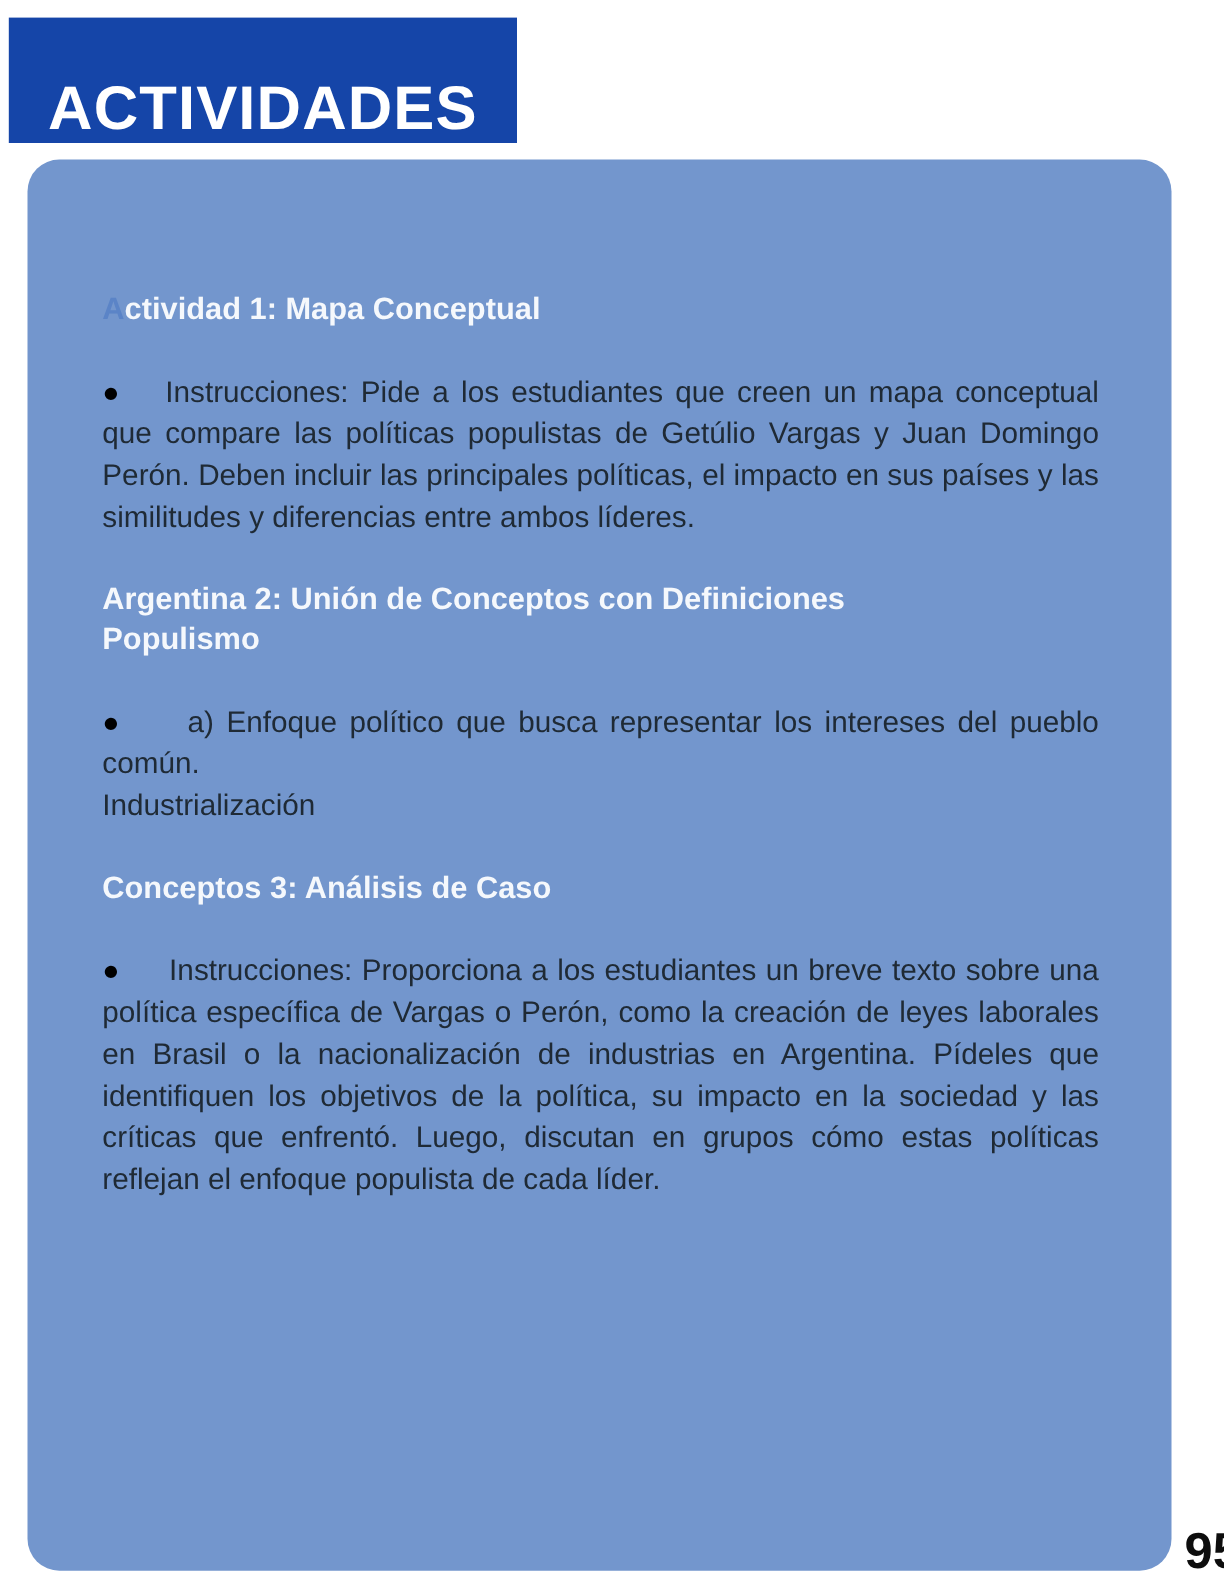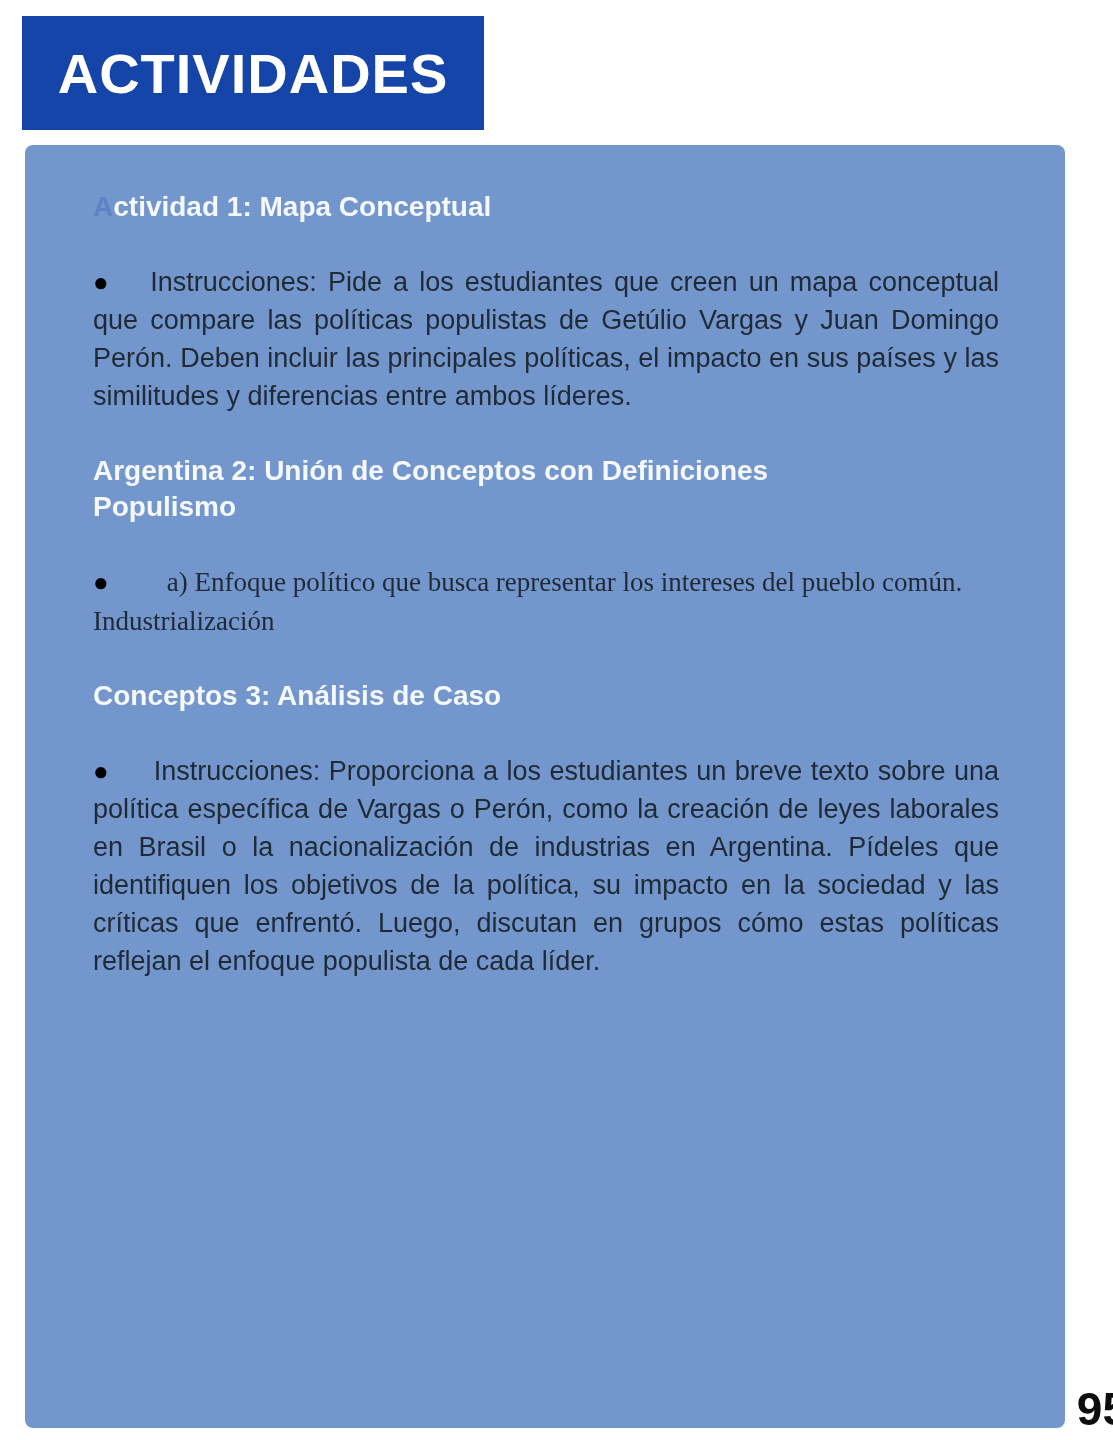--- a/index.html
+++ b/index.html
@@ -8,48 +8,48 @@
     height: 1440px;
     background: #ffffff;
     position: relative;
     overflow: hidden;
     font-family: "Liberation Sans", sans-serif;
   }
 
   
   .banner {
     position: absolute;
-    left: 22px;
+    left: 8px;
     top: 16px;
     width: 462px;
     height: 114px;
     background: var(--header-bg, #1545a8);
     display: flex;
-    align-items: center;
+    align-items: flex-end;
     justify-content: center;
   }
   .banner h1 {
     margin: 0;
     color: #ffffff;
     font-size: 56px;
     font-weight: 700;
     letter-spacing: 1px;
   }
 
   
   .panel {
     position: absolute;
     left: 25px;
     top: 145px;
     width: 1040px;
     height: 1283px;
     background: var(--panel-bg, #7396cd);
-    border-radius: 8px;
+    border-radius: 29px;
     box-sizing: border-box;
-    padding: 44px 66px 0 68px;
+    padding: 118px 66px 0 68px;
   }
 
   .heading {
     margin: 38px 0 38px 0;
     color: var(--heading-text, #f5f8fc);
     font-size: 28px;
     font-weight: 700;
     line-height: 36px;
   }
   .heading.first { margin-top: 0; }
@@ -65,21 +65,21 @@
   .par .bullet {
     font-size: 26px;
     color: #000000;
   }
   .tab { display: inline-block; height: 1px; }
   .tab-a { width: 38px; }
   .tab-b { width: 58px; }
   .tab-c { width: 20px; }
   .tab-d { width: 44px; }
 
-  .item-group { margin: 34px 0; font-family: Liberation Serif, serif; }
+  .item-group { margin: 34px 0; }
   .item-group .par { margin: 0; }
   .term {
     color: var(--body-text, #1f2a35);
     font-size: 27px;
     line-height: 38px;
     text-align: left;
   }
 
   
   .pagenum {

